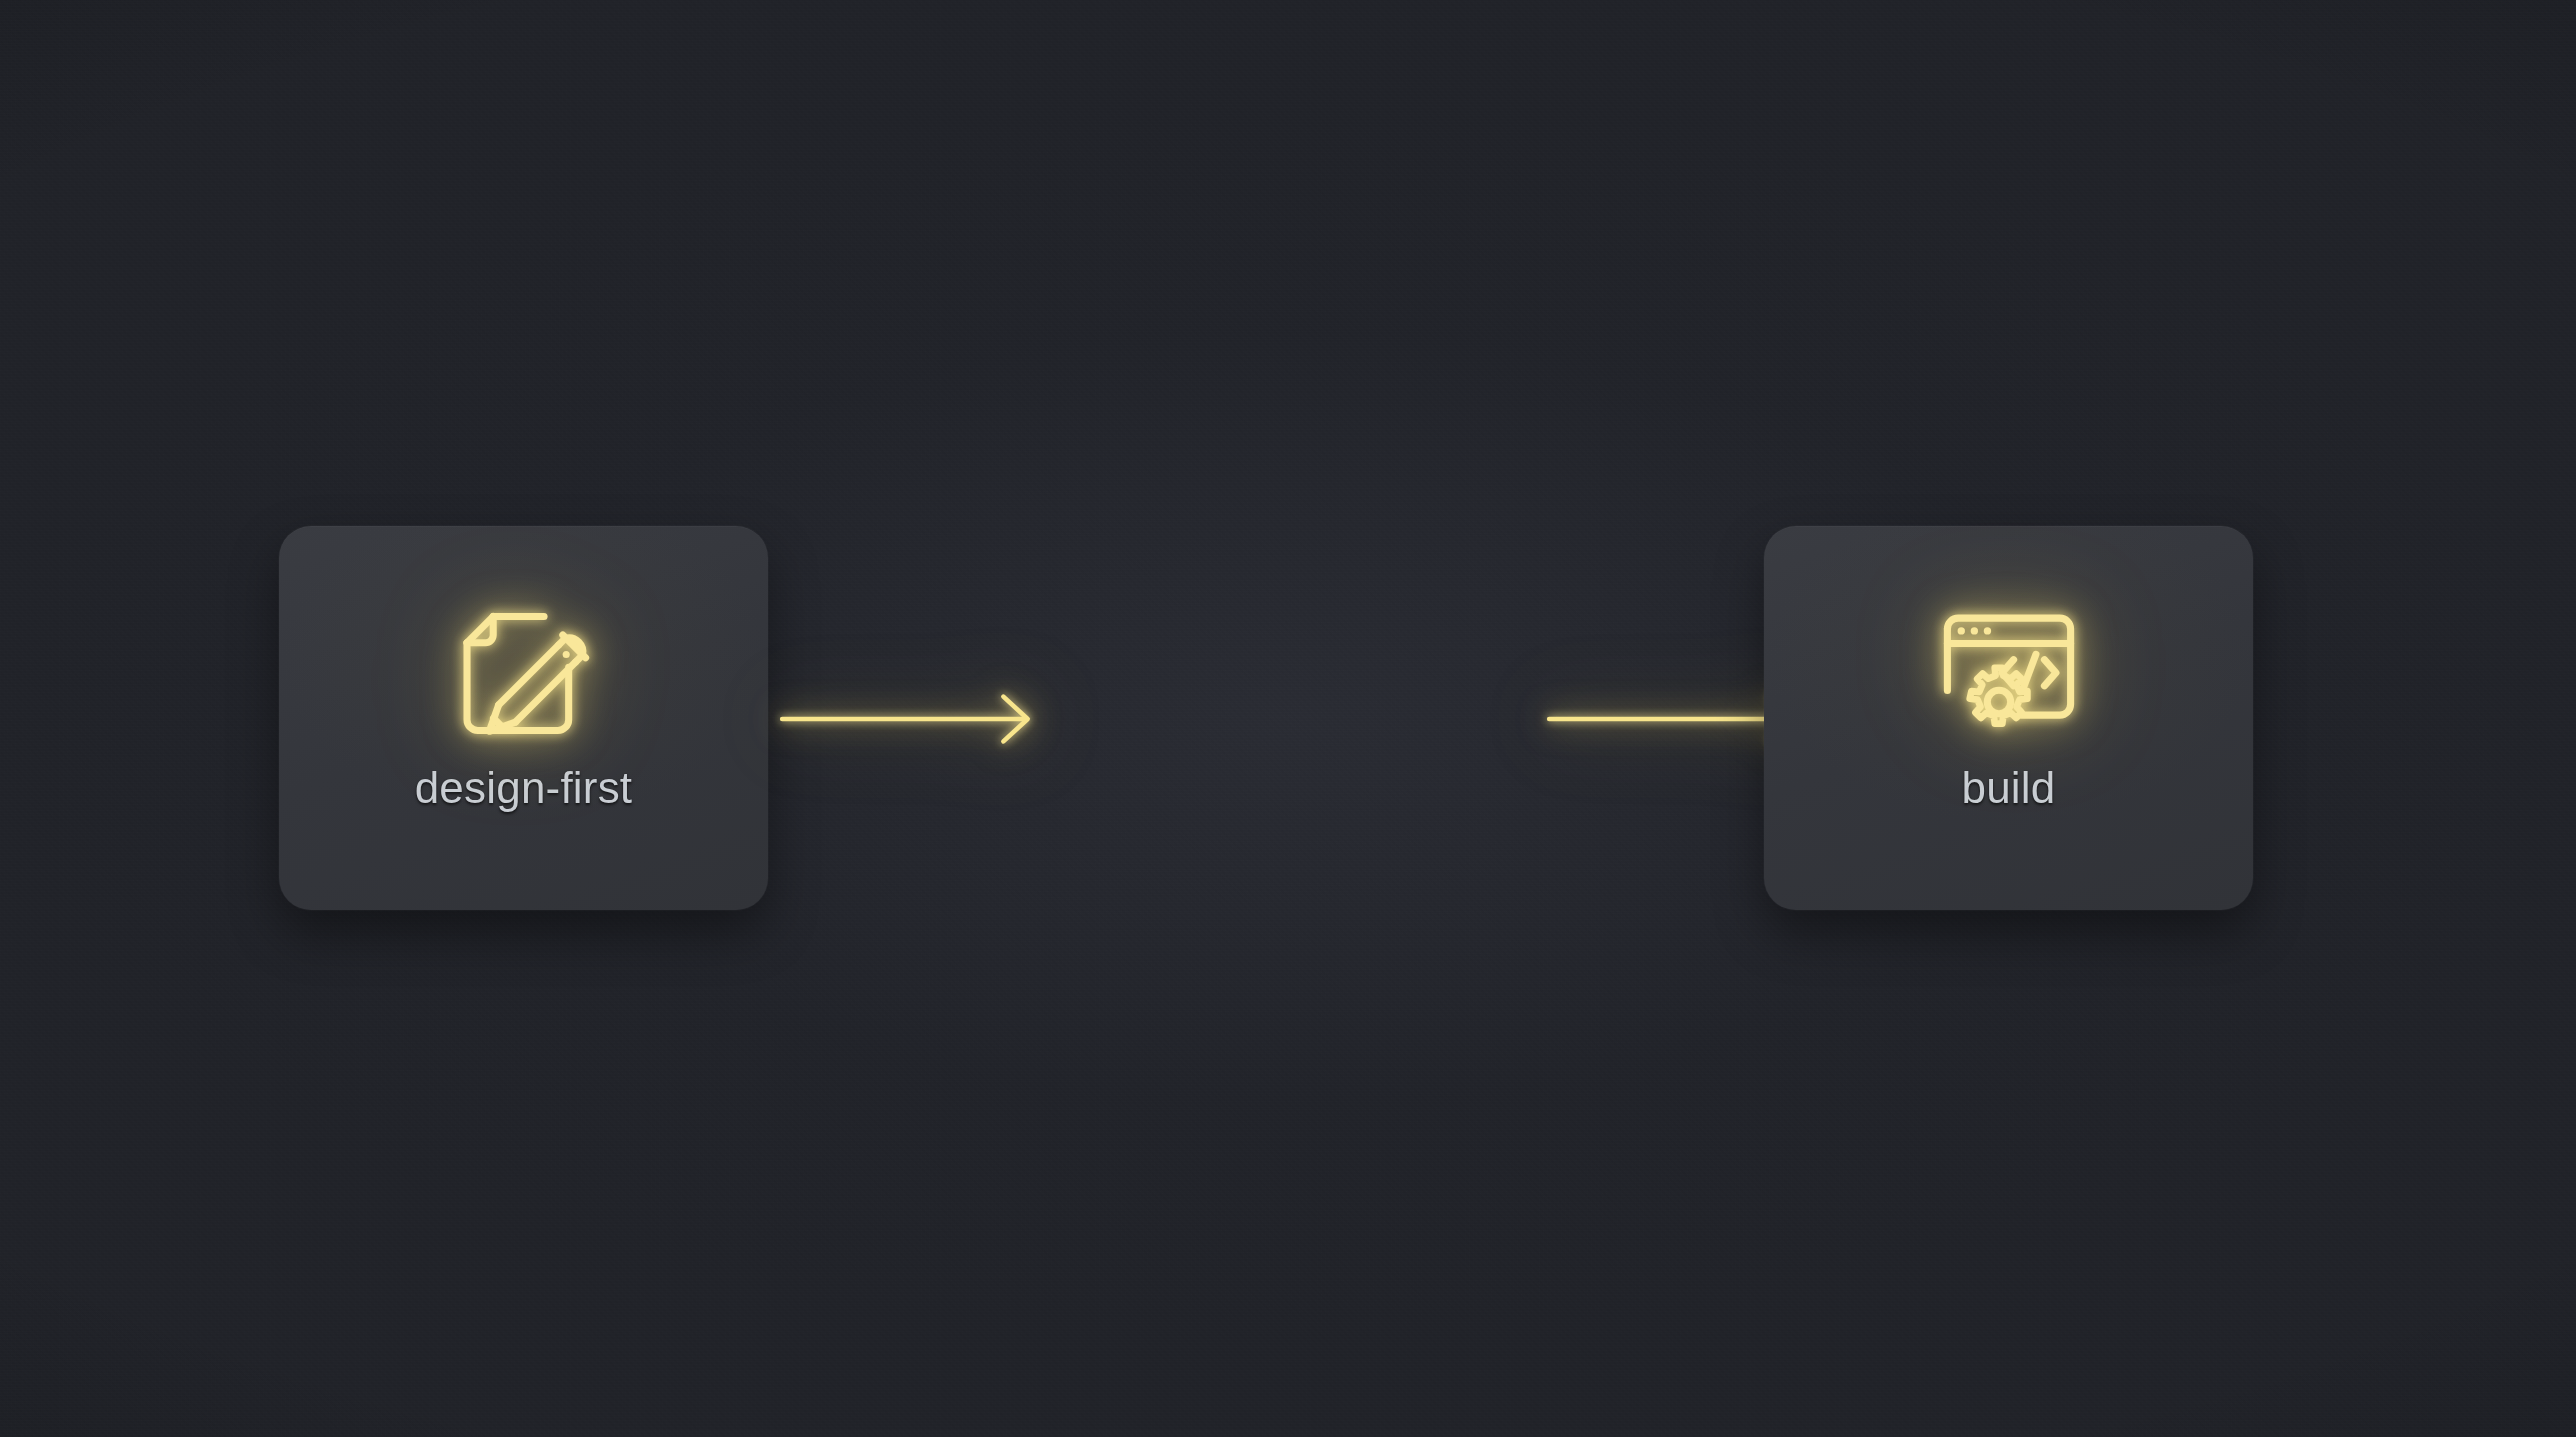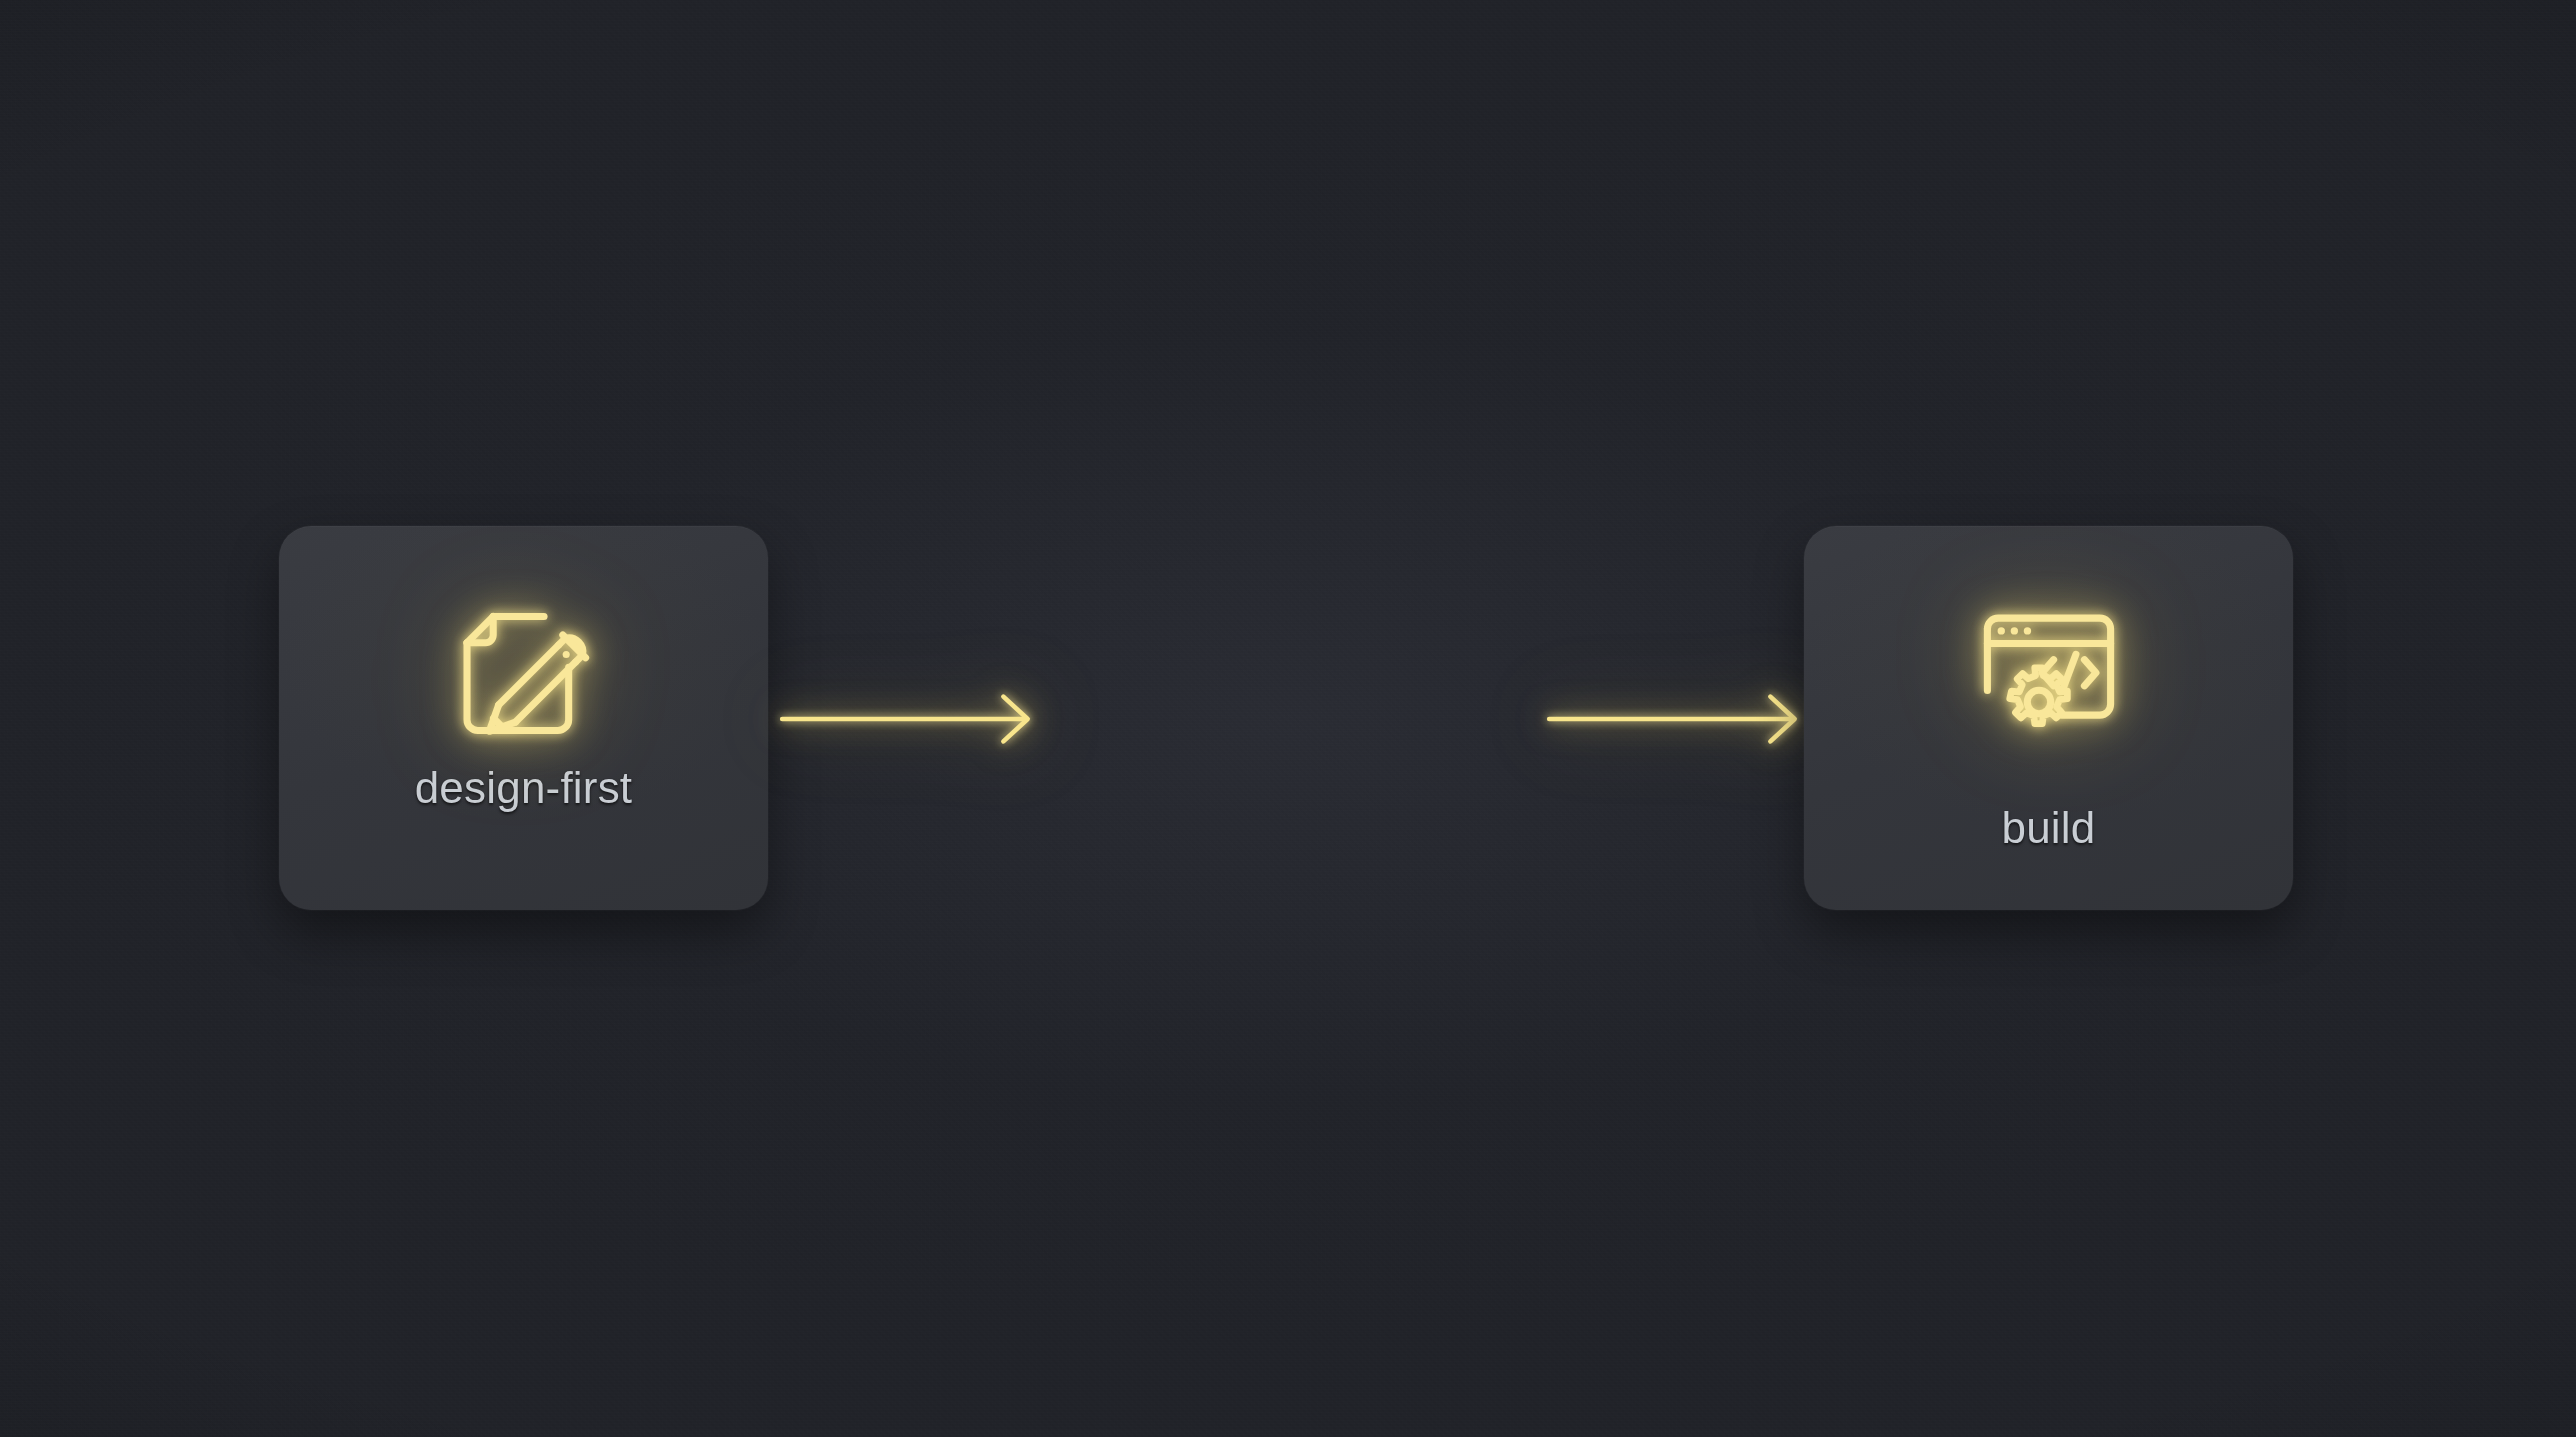--- a/index.html
+++ b/index.html
@@ -63,21 +63,21 @@
       0 22.5px 49px rgba(0,0,0,0.40),
       inset 0 0.9px 0 rgba(255,255,255,0.028);
     display: flex;
     flex-direction: column;
     align-items: center;
     justify-content: flex-start;
   }
 
   .card-1 { left: 279px;  top: 526px; }
   .card-2 { left: 1047px; top: 522px; }
-  .card-3 { left: 1804px; top: 526px; gap: 40px; }
+  .card-3 { left: 1764px; top: 526px; }
 
   .card-icon {
     margin-top: 69px;
     width: 154px;
     height: 154px;
     display: block;
     filter:
       drop-shadow(0 0 5.6px rgba(248,229,140,0.95))
       drop-shadow(0 0 17px rgba(245,221,118,0.55))
       drop-shadow(0 0 39px rgba(238,210,90,0.30));

